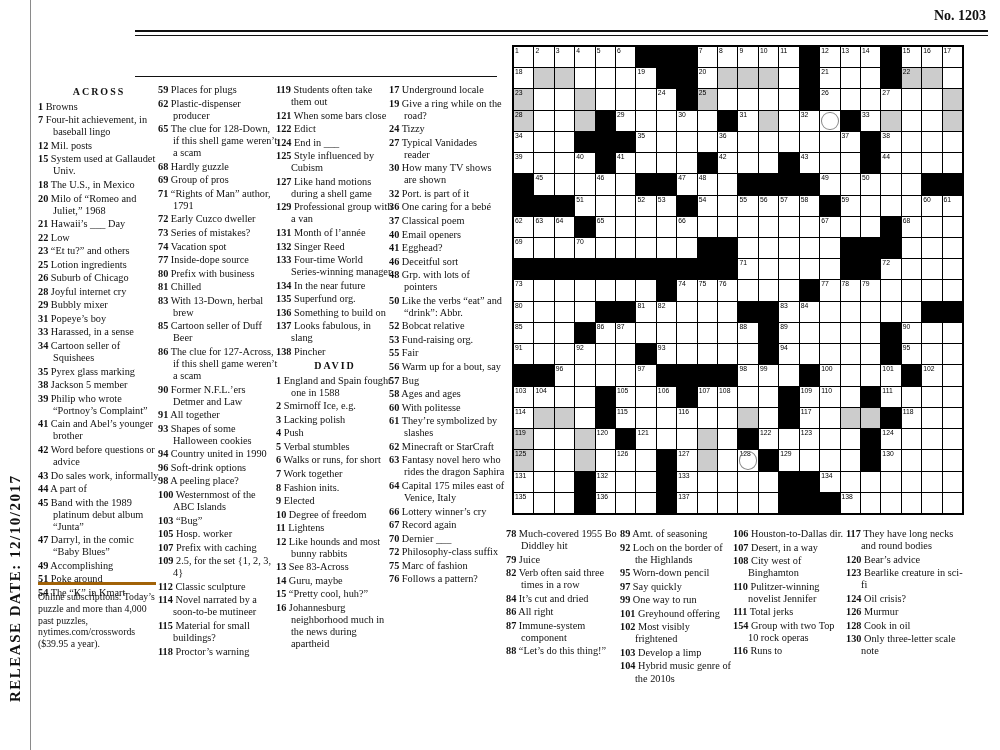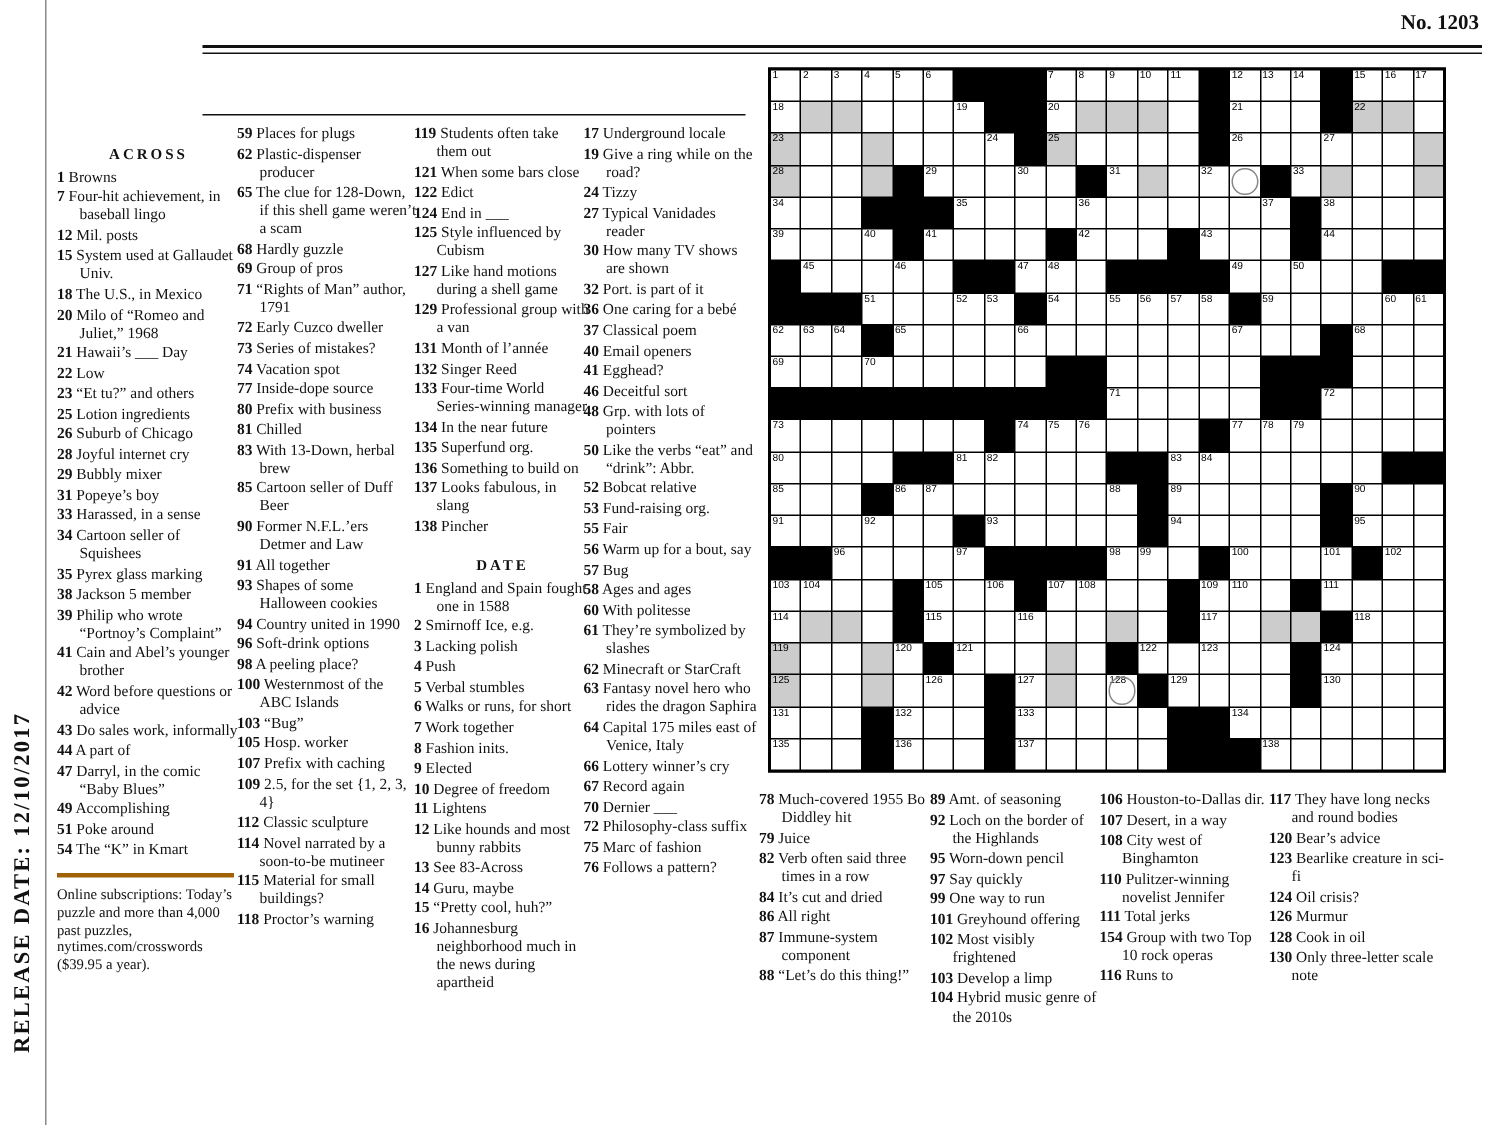--- a/index.html
+++ b/index.html
@@ -9,21 +9,21 @@
   .release{position:absolute;left:7px;top:702px;transform:rotate(-90deg);transform-origin:0 0;
            white-space:nowrap;font-weight:bold;font-size:15px;letter-spacing:1.5px;}
   .issue{position:absolute;right:14px;top:8px;font-weight:bold;font-size:14px;}
   .toprule{position:absolute;left:135px;top:30px;width:853px;height:3px;
            border-top:2px solid #111;border-bottom:1px solid #111;}
   .titleblock{position:absolute;left:38px;top:42px;width:460px;text-align:center;}
   .ptitle{font-weight:bold;font-size:14px;letter-spacing:0.5px;}
   .pbyline{font-weight:bold;font-size:10.5px;margin-top:2px;letter-spacing:0.3px;}
   .titlerule{position:absolute;left:135px;top:76px;width:362px;height:1px;background:#111;}
   .cluecol{position:absolute;top:84px;font-size:10.3px;line-height:1.17;}
-  .chead{font-weight:bold;font-size:10px;letter-spacing:2px;text-align:center;margin:14px 0 3px 0;}
+  .chead{font-weight:bold;font-size:10px;letter-spacing:2px;text-align:center;margin:2px 0 3px 0;}
   .clue{padding-left:15px;text-indent:-15px;margin-bottom:1.5px;}
   .clue b{font-weight:bold;}
   .subnote{position:absolute;left:38px;top:582px;width:118px;border-top:3px solid #a16207;
            padding-top:6px;font-size:9.8px;line-height:1.2;}
   #xwgrid{position:absolute;left:512px;top:45px;width:452px;height:470px;box-sizing:border-box;
           background:#000;border:2px solid #000;display:grid;gap:1px;
           grid-template-columns:repeat(22,1fr);grid-template-rows:repeat(22,1fr);}
   .cell{position:relative;background:#fff;}
   .cell.blk{background:#000;}
   .cell.shd{background:#ccc;}
@@ -61,40 +61,42 @@
       <div class="clue"><b>31</b> Popeye’s boy</div>
       <div class="clue"><b>33</b> Harassed, in a sense</div>
       <div class="clue"><b>34</b> Cartoon seller of Squishees</div>
       <div class="clue"><b>35</b> Pyrex glass marking</div>
       <div class="clue"><b>38</b> Jackson 5 member</div>
       <div class="clue"><b>39</b> Philip who wrote “Portnoy’s Complaint”</div>
       <div class="clue"><b>41</b> Cain and Abel’s younger brother</div>
       <div class="clue"><b>42</b> Word before questions or advice</div>
       <div class="clue"><b>43</b> Do sales work, informally</div>
       <div class="clue"><b>44</b> A part of</div>
+      <div class="clue"><b>45</b> Band with the 1989 platinum debut album “Junta”</div>
       <div class="clue"><b>47</b> Darryl, in the comic “Baby Blues”</div>
       <div class="clue"><b>49</b> Accomplishing</div>
       <div class="clue"><b>51</b> Poke around</div>
       <div class="clue"><b>54</b> The “K” in Kmart</div>
     </div>
   <div class="cluecol" style="left:158px;width:120px;">
       <div class="clue"><b>59</b> Places for plugs</div>
       <div class="clue"><b>62</b> Plastic-dispenser producer</div>
       <div class="clue"><b>65</b> The clue for 128-Down, if this shell game weren’t a scam</div>
       <div class="clue"><b>68</b> Hardly guzzle</div>
       <div class="clue"><b>69</b> Group of pros</div>
       <div class="clue"><b>71</b> “Rights of Man” author, 1791</div>
       <div class="clue"><b>72</b> Early Cuzco dweller</div>
       <div class="clue"><b>73</b> Series of mistakes?</div>
       <div class="clue"><b>74</b> Vacation spot</div>
       <div class="clue"><b>77</b> Inside-dope source</div>
       <div class="clue"><b>80</b> Prefix with business</div>
       <div class="clue"><b>81</b> Chilled</div>
       <div class="clue"><b>83</b> With 13-Down, herbal brew</div>
       <div class="clue"><b>85</b> Cartoon seller of Duff Beer</div>
+      <div class="clue"><b>86</b> The clue for 127-Across, if this shell game weren’t a scam</div>
       <div class="clue"><b>90</b> Former N.F.L.’ers Detmer and Law</div>
       <div class="clue"><b>91</b> All together</div>
       <div class="clue"><b>93</b> Shapes of some Halloween cookies</div>
       <div class="clue"><b>94</b> Country united in 1990</div>
       <div class="clue"><b>96</b> Soft-drink options</div>
       <div class="clue"><b>98</b> A peeling place?</div>
       <div class="clue"><b>100</b> Westernmost of the ABC Islands</div>
       <div class="clue"><b>103</b> “Bug”</div>
       <div class="clue"><b>105</b> Hosp. worker</div>
       <div class="clue"><b>107</b> Prefix with caching</div>
@@ -113,21 +115,21 @@
       <div class="clue"><b>127</b> Like hand motions during a shell game</div>
       <div class="clue"><b>129</b> Professional group with a van</div>
       <div class="clue"><b>131</b> Month of l’année</div>
       <div class="clue"><b>132</b> Singer Reed</div>
       <div class="clue"><b>133</b> Four-time World Series-winning manager</div>
       <div class="clue"><b>134</b> In the near future</div>
       <div class="clue"><b>135</b> Superfund org.</div>
       <div class="clue"><b>136</b> Something to build on</div>
       <div class="clue"><b>137</b> Looks fabulous, in slang</div>
       <div class="clue"><b>138</b> Pincher</div>
-      <div class="chead">DATE</div>
+      <div class="chead">DAVID</div>
       <div class="clue"><b>1</b> England and Spain fought one in 1588</div>
       <div class="clue"><b>2</b> Smirnoff Ice, e.g.</div>
       <div class="clue"><b>3</b> Lacking polish</div>
       <div class="clue"><b>4</b> Push</div>
       <div class="clue"><b>5</b> Verbal stumbles</div>
       <div class="clue"><b>6</b> Walks or runs, for short</div>
       <div class="clue"><b>7</b> Work together</div>
       <div class="clue"><b>8</b> Fashion inits.</div>
       <div class="clue"><b>9</b> Elected</div>
       <div class="clue"><b>10</b> Degree of freedom</div>

